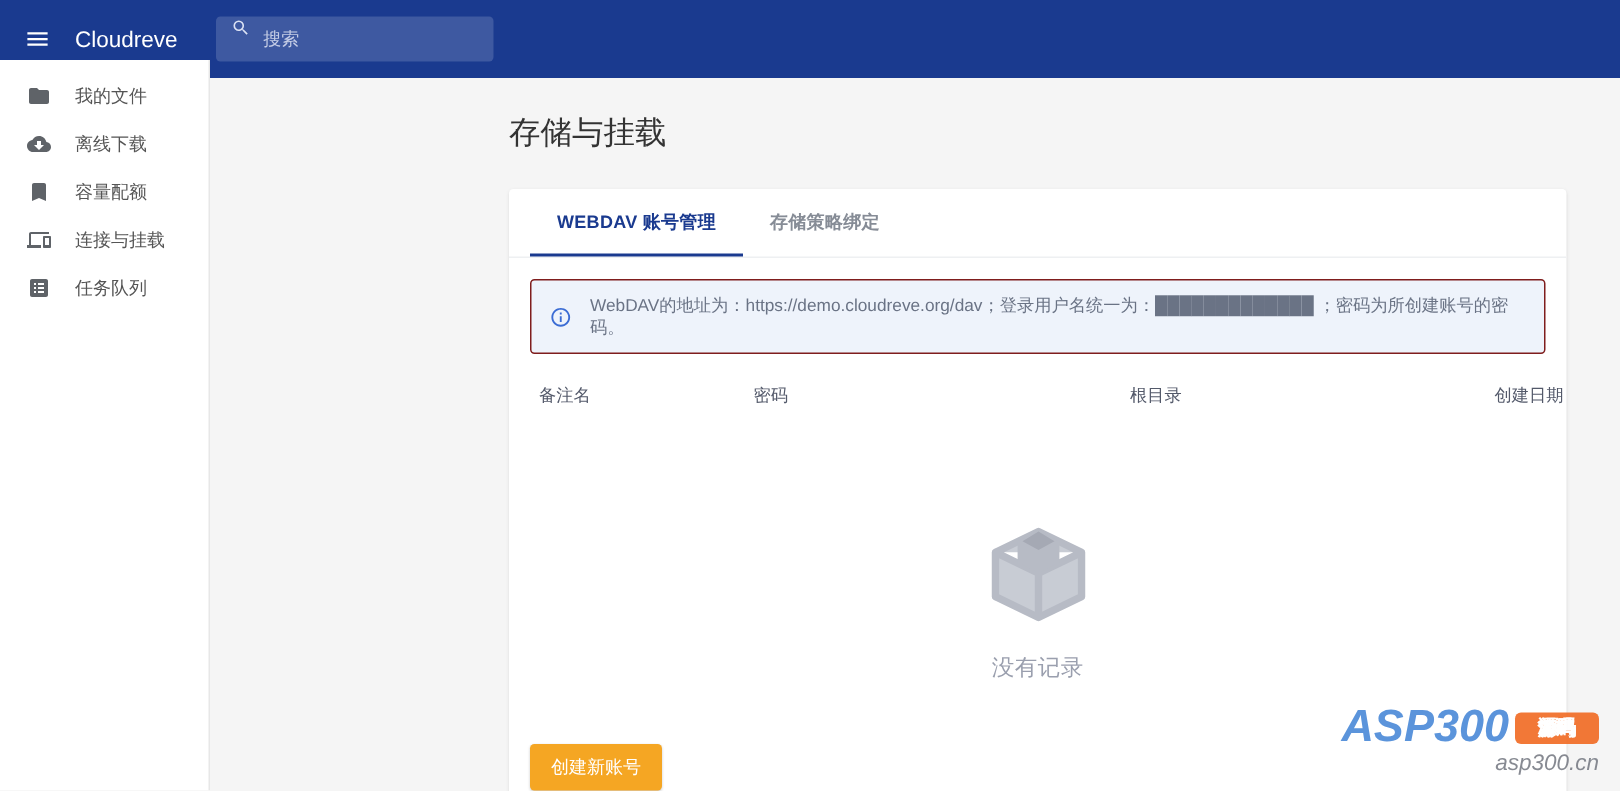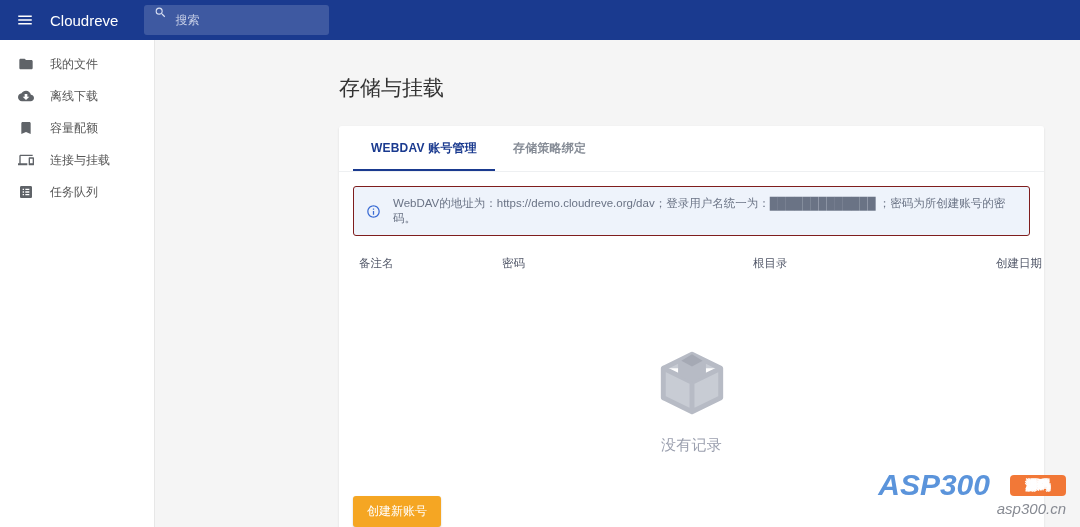--- a/index.html
+++ b/index.html
@@ -1,25 +1,25 @@
 <!DOCTYPE html>
 <html><head>
 <meta charset="utf-8">
 <style>
   * { box-sizing: border-box; margin: 0; padding: 0; }
   body { font-family: -apple-system, BlinkMacSystemFont, "Segoe UI", "PingFang SC", "Microsoft YaHei", sans-serif; background: #f5f5f5; width: 1080px; height: 527px; overflow: hidden; position: relative; }
-  .appbar { height: 40px; background: #1a3a8f; display: flex; align-items: center; color: #fff; padding: 0 6px; }
+  .appbar { height: 52px; background: #1a3a8f; display: flex; align-items: center; color: #fff; padding: 0 6px; }
   .menu-btn { width: 38px; height: 40px; display: flex; align-items: center; justify-content: center; cursor: pointer; }
   .menu-btn svg { fill: #fff; width: 18px; height: 18px; }
   .brand { font-size: 15px; font-weight: 500; margin-left: 6px; margin-right: 26px; }
   .search-wrap { background: rgba(255,255,255,0.16); height: 30px; width: 185px; border-radius: 3px; display: flex; padding: 0 10px; }
   .search-wrap svg { fill: #dbe2f4; width: 15px; height: 15px; margin-right: 8px; }
   .search-wrap input { background: transparent; border: none; outline: none; color: #fff; font-size: 12px; width: 100%; }
   .search-wrap input::placeholder { color: #c5cde6; font-family: inherit; }
-  .sidebar { position: absolute; top: 40px; left: 0; width: 155px; height: calc(527px - 40px); background: #fff; border-right: 1px solid #e7e7e7; padding-top: 8px; }
+  .sidebar { position: absolute; top: 40px; left: 0; width: 140px; height: calc(527px - 40px); background: #fff; border-right: 1px solid #e7e7e7; padding-top: 8px; }
   .side-item { height: 32px; display: flex; align-items: center; padding: 0 18px; cursor: pointer; font-size: 12px; color: #555; }
   .side-item svg { width: 16px; height: 16px; fill: #5f6368; margin-right: 16px; flex: 0 0 16px; }
   .main { position: absolute; top: 40px; left: 155px; right: 0; bottom: 0; overflow: auto; padding: 34px 36px 20px 184px; }
   .page-title { font-size: 21px; color: #333; font-weight: 400; margin-bottom: 24px; }
   .card { background: #fff; border-radius: 3px; box-shadow: 0 1px 3px rgba(0,0,0,0.07), 0 1px 2px rgba(0,0,0,0.05); min-height: 350px; position: relative; padding-bottom: 56px; }
   .tabs { display: flex; border-bottom: 1px solid #eef0f2; padding-left: 14px; }
   .tab { padding: 14px 18px 12px; font-size: 12px; color: #868c96; cursor: pointer; border-bottom: 2px solid transparent; letter-spacing: 0.2px; font-weight: bold; }
   .tab.active { color: #1a3a8f; border-bottom-color: #1a3a8f; }
   .info-bar { margin: 14px 14px 10px; background: #eef3fb; border: 1px solid #7f1d1d; border-radius: 3px; padding: 9px 12px; display: flex; align-items: center; font-size: 11.5px; color: #6a7385; }
   .info-bar svg { flex: 0 0 15px; width: 15px; height: 15px; fill: #3b6cd4; margin-right: 12px; }
@@ -27,21 +27,21 @@
   .col-name { flex: 0 0 130px; }
   .col-pass { flex: 0 0 238px; }
   .col-root { flex: 0 0 230px; }
   .col-date { flex: 0 0 86px; }
   .col-ops { flex: 1; text-align: right; margin-left: 46px; }
   .empty { display: flex; flex-direction: column; align-items: center; justify-content: center; padding: 46px 0 30px; }
   .empty svg { width: 82px; height: 82px; fill: #b7bbc5; }
   .empty-text { margin-top: 12px; font-size: 15px; color: #9a9fae; font-weight: 500; letter-spacing: 0.3px; }
   .create-btn { position: absolute; left: 14px; bottom: 14px; background: #f5a623; color: #fff; border: none; padding: 7px 14px; font-size: 12px; border-radius: 3px; cursor: pointer; box-shadow: 0 1px 2px rgba(0,0,0,0.2); }
   .watermark { position: absolute; right: 14px; bottom: 10px; text-align: right; pointer-events: none; opacity: 0.9; }
-  .wm-top { font-size: 30px; font-weight: 900; font-style: italic; color: #4a89d8; text-shadow: 1px 1px 0 #fff, -1px -1px 0 #fff, 1px -1px 0 #fff, -1px 1px 0 #fff; display: flex; align-items: center; gap: 20px; }
+  .wm-top { font-size: 30px; font-weight: 900; font-style: italic; color: #4a89d8; text-shadow: 1px 1px 0 #fff, -1px -1px 0 #fff, 1px -1px 0 #fff, -1px 1px 0 #fff; display: flex; align-items: center; gap: 4px; }
   .wm-badge { display: inline-block; background: #f16a22; color: #fff; font-size: 12px; font-style: normal; padding: 2px 16px; border-radius: 4px; vertical-align: middle; }
   .wm-url { font-size: 15px; font-style: italic; color: #7a7e87; font-weight: 500; margin-top: -2px; }
 </style>
 </head>
 <body>
 
 <div class="appbar">
   <div class="menu-btn">
     <svg viewBox="0 0 24 24">
         <path d="M3 18h18v-2H3v2zm0-5h18v-2H3v2zm0-7v2h18V6H3z"></path>

